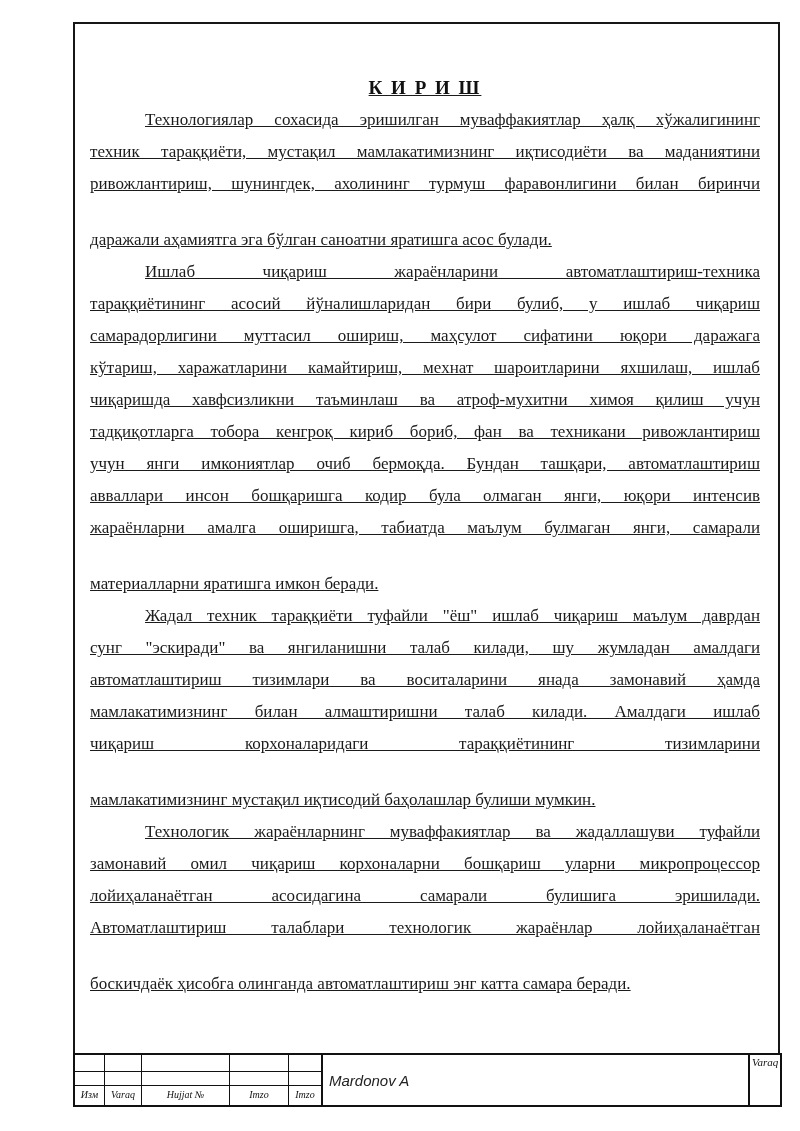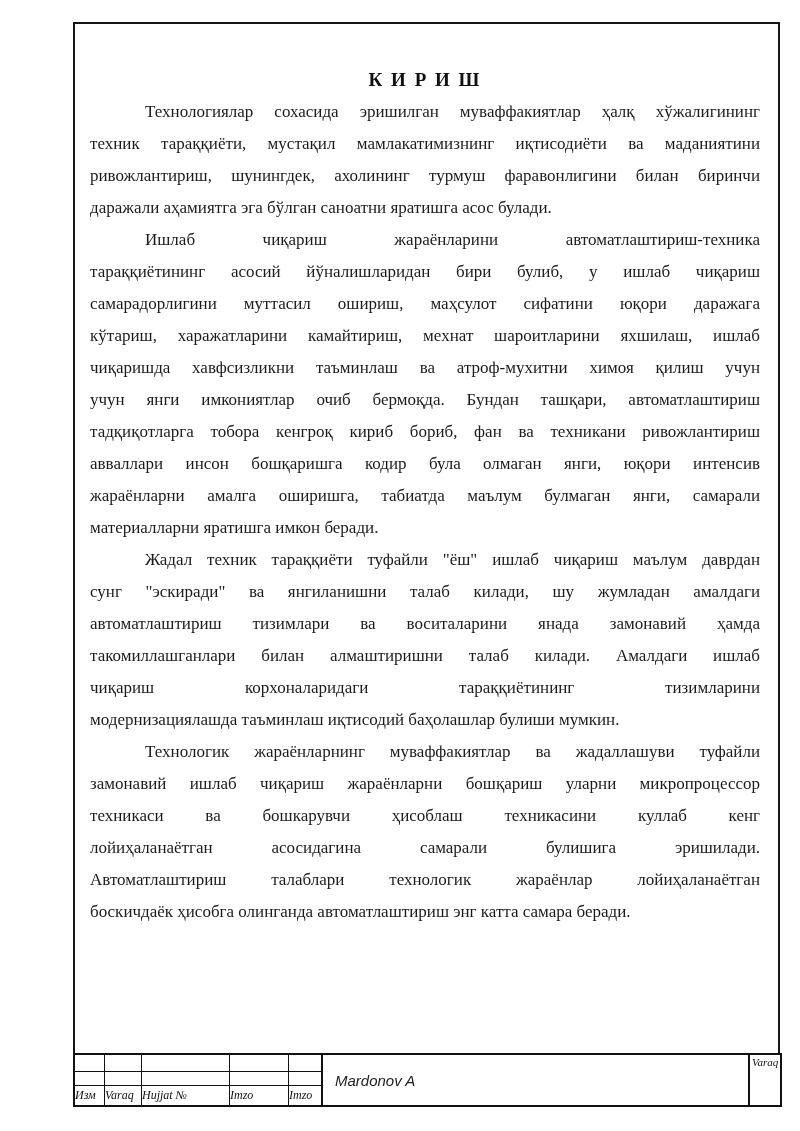--- a/index.html
+++ b/index.html
@@ -7,61 +7,61 @@
     width:800px;height:1131px;position:relative;
     background:#ffffff;color:#1b1b1b;
     font-family:"Liberation Serif", serif;
     overflow:hidden;
   }
   .page-border{
     position:absolute;left:73px;top:22px;width:707px;height:1083px;
     border:2px solid #161616;box-sizing:border-box;background:transparent;
   }
   .content{
-    position:absolute;left:90px;top:64px;width:670px;
+    position:absolute;left:90px;top:72px;width:670px;text-decoration:underline;
   }
   .doc-title{
     text-align:center;font-weight:bold;font-size:19px;line-height:32px;
     letter-spacing:2px;color:#111;
   }
   .paragraph{margin:0;}
   .line{
     font-size:17px;line-height:32px;
     text-align:justify;text-align-last:justify;
     white-space:nowrap;
   }
   .line.first{padding-left:55px;}
-  .line.last{text-align-last:left;}
+  .line.last{text-align-last:left;margin-top:24px;}
   
   .footer-table{
     position:absolute;left:73px;top:1053px;width:709px;height:54px;
     box-sizing:border-box;border:2px solid #111;
     display:flex;background:#fff;
   }
   .stamp-grid{
     display:grid;
     grid-template-columns:30px 37px 88px 59px 32px;
     grid-template-rows:17px 14px 19px;
     border-right:2px solid #111;
   }
   .stamp-cell{
     border-right:1px solid #111;border-bottom:1px solid #111;
     box-sizing:border-box;
   }
   .stamp-cell:nth-child(5n){border-right:none;}
   .stamp-cell.label{
     border-bottom:none;
-    font-style:italic;font-size:12px;line-height:18px;text-align:left;
+    font-style:italic;font-size:10px;line-height:18px;text-align:center;
     overflow:hidden;white-space:nowrap;color:#111;
   }
   .sign-cell{
     flex:1;display:flex;align-items:center;
     font-family:"Liberation Sans", sans-serif;
     font-style:italic;font-size:15px;color:#222;
-    padding-left:12px;box-sizing:border-box;
+    padding-left:6px;box-sizing:border-box;
   }
   .varaq-cell{
     width:32px;border-left:2px solid #111;box-sizing:border-box;
     font-style:italic;font-size:11px;color:#111;
     padding:1px 1px 0 2px;text-align:left;
   }
 </style>
 </head>
 <body>
 
@@ -75,38 +75,37 @@
         <div class="line">техник тараққиёти, мустақил мамлакатимизнинг иқтисодиёти ва маданиятини</div>
         <div class="line">ривожлантириш, шунингдек, ахолининг турмуш фаравонлигини билан биринчи</div>
         <div class="line last">даражали аҳамиятга эга бўлган саноатни яратишга асос булади.</div>
       </div>
       <div class="paragraph">
         <div class="line first">Ишлаб чиқариш жараёнларини автоматлаштириш-техника</div>
         <div class="line">тараққиётининг асосий йўналишларидан бири булиб, у ишлаб чиқариш</div>
         <div class="line">самарадорлигини муттасил ошириш, маҳсулот сифатини юқори даражага</div>
         <div class="line">кўтариш, харажатларини камайтириш, мехнат шароитларини яхшилаш, ишлаб</div>
         <div class="line">чиқаришда хавфсизликни таъминлаш ва атроф-мухитни химоя қилиш учун</div>
+        <div class="line">тадқиқотларга тобора кенгроқ кириб бориб, фан ва техникани ривожлантириш</div>
         <div class="line">учун янги имкониятлар очиб бермоқда. Бундан ташқари, автоматлаштириш</div>
-        <div class="line">тадқиқотларга тобора кенгроқ кириб бориб, фан ва техникани ривожлантириш</div>
         <div class="line">авваллари инсон бошқаришга кодир була олмаган янги, юқори интенсив</div>
         <div class="line">жараёнларни амалга оширишга, табиатда маълум булмаган янги, самарали</div>
         <div class="line last">материалларни яратишга имкон беради.</div>
       </div>
       <div class="paragraph">
         <div class="line first">Жадал техник тараққиёти туфайли "ёш" ишлаб чиқариш маълум даврдан</div>
         <div class="line">сунг "эскиради" ва янгиланишни талаб килади, шу жумладан амалдаги</div>
         <div class="line">автоматлаштириш тизимлари ва воситаларини янада замонавий ҳамда</div>
-        <div class="line">такомиллашганлари билан алмаштиришни талаб килади. Амалдаги ишлаб</div>
+        <div class="line">мамлакатимизнинг билан алмаштиришни талаб килади. Амалдаги ишлаб</div>
         <div class="line">чиқариш корхоналаридаги тараққиётининг тизимларини</div>
-        <div class="line last">модернизациялашда таъминлаш иқтисодий баҳолашлар булиши мумкин.</div>
+        <div class="line last">мамлакатимизнинг мустақил иқтисодий баҳолашлар булиши мумкин.</div>
       </div>
       <div class="paragraph">
         <div class="line first">Технологик жараёнларнинг муваффакиятлар ва жадаллашуви туфайли</div>
-        <div class="line">замонавий ишлаб чиқариш жараёнларни бошқариш уларни микропроцессор</div>
-        <div class="line">техникаси ва бошкарувчи ҳисоблаш техникасини куллаб кенг</div>
+        <div class="line">замонавий омил чиқариш корхоналарни бошқариш уларни микропроцессор</div>
         <div class="line">лойиҳаланаётган асосидагина самарали булишига эришилади.</div>
         <div class="line">Автоматлаштириш талаблари технологик жараёнлар лойиҳаланаётган</div>
         <div class="line last">боскичдаёк ҳисобга олинганда автоматлаштириш энг катта самара беради.</div>
       </div>
     </div>
 </div>
 
 <div class="footer-table">
   <div class="stamp-grid" id="stamp-grid">
       <div class="stamp-cell"></div>

